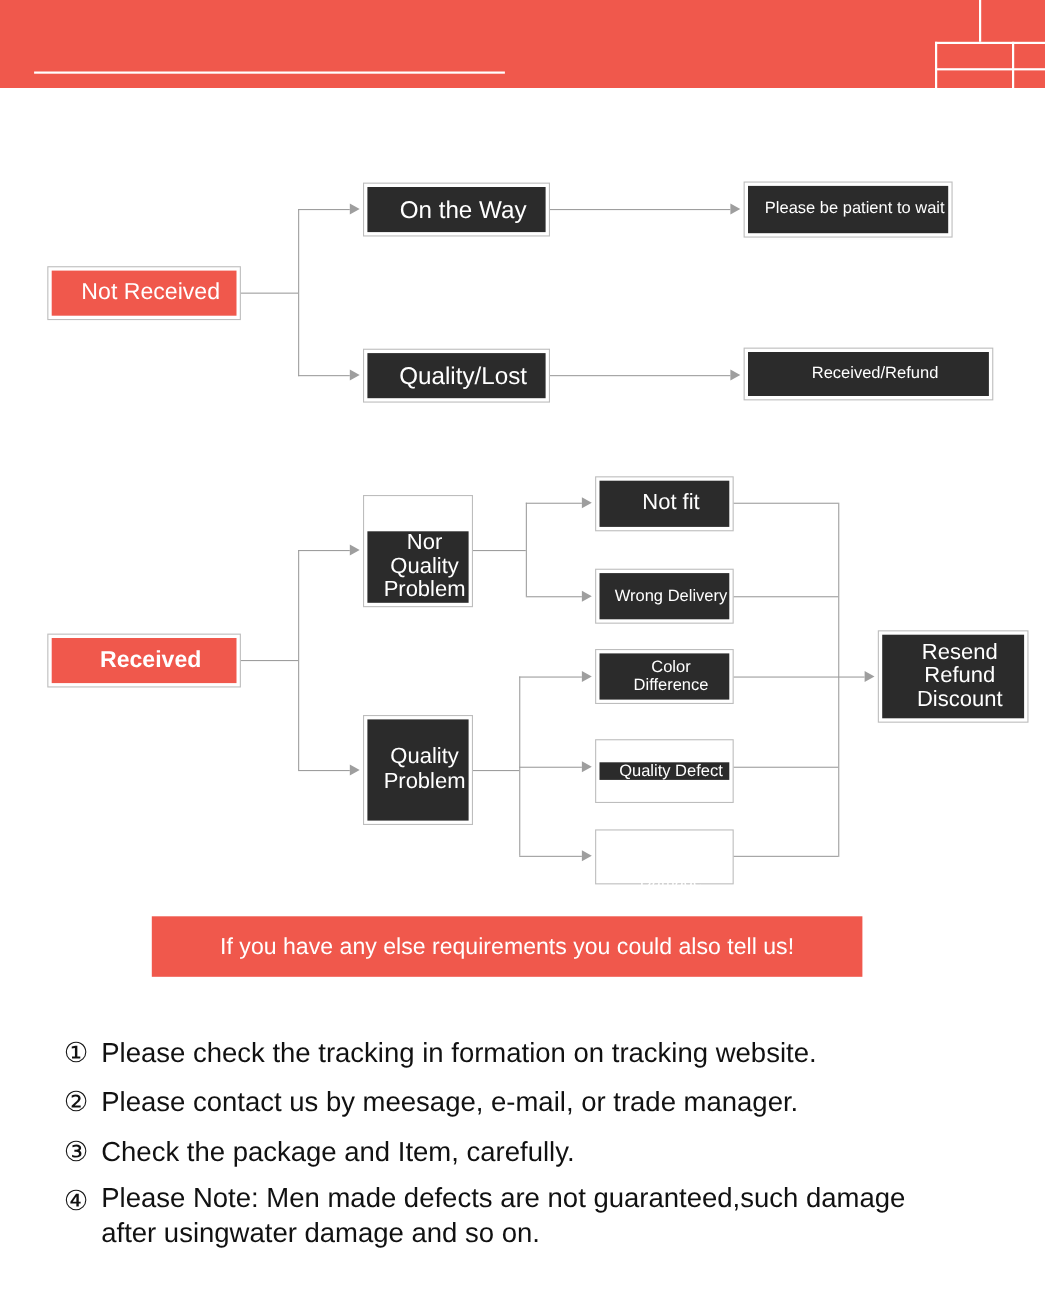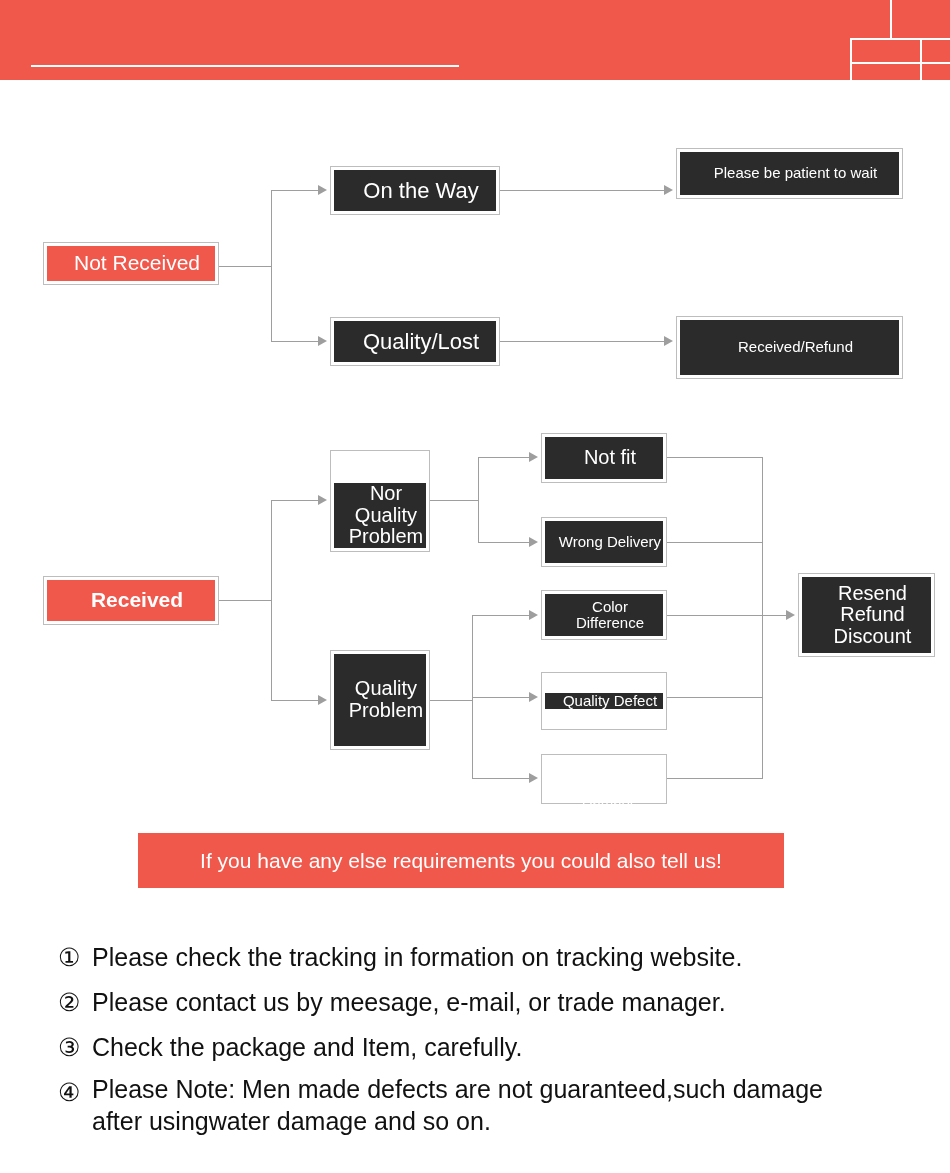--- a/index.html
+++ b/index.html
@@ -129,50 +129,50 @@
 
 <div id="header-banner">
   <div id="header-title-underline"></div>
   <div class="deco-line" id="deco-vline-a"></div>
   <div class="deco-line" id="deco-hline-a"></div>
   <div class="deco-line" id="deco-vline-b"></div>
   <div class="deco-line" id="deco-hline-b"></div>
   <div class="deco-line" id="deco-vline-c"></div>
 </div>
 
-<div class="node red" style="left:43px; top:242px; width:176px; height:43px;">
+<div class="node red" style="left:43px; top:242px; width:176px; height:49px;">
   <div class="node-inner" style="font-size:21px;">Not Received</div>
 </div>
 
 <div class="ln lnh" style="left:219px; top:266px; width:52px; height:1px;"></div>
 <div class="ln lnv" style="left:271px; top:190px; width:1px; height:152px;"></div>
 <div class="ln lnh" style="left:271px; top:190px; width:47px; height:1px;"></div>
 <div class="arrow" style="left:318px; top:185px;"></div>
 <div class="ln lnh" style="left:271px; top:341px; width:47px; height:1px;"></div>
 <div class="arrow" style="left:318px; top:336px;"></div>
 
 <div class="node dark" style="left:330px; top:166px; width:170px; height:49px;">
   <div class="node-inner" style="font-size:22px;">On the Way</div>
 </div>
 
 <div class="ln lnh" style="left:500px; top:190px; width:164px; height:1px;"></div>
 <div class="arrow" style="left:664px; top:185px;"></div>
 
-<div class="node dark" style="left:676px; top:148px; width:227px; height:51px;">
+<div class="node dark" style="left:676px; top:165px; width:190px; height:51px;">
   <div class="node-inner" style="font-size:15px;">Please be patient to wait</div>
 </div>
 
 <div class="node dark" style="left:330px; top:317px; width:170px; height:49px;">
   <div class="node-inner" style="font-size:22px;">Quality/Lost</div>
 </div>
 
 <div class="ln lnh" style="left:500px; top:341px; width:164px; height:1px;"></div>
 <div class="arrow" style="left:664px; top:336px;"></div>
 
-<div class="node dark" style="left:676px; top:316px; width:227px; height:63px;">
+<div class="node dark" style="left:676px; top:316px; width:227px; height:48px;">
   <div class="node-inner" style="font-size:15px;">Received/Refund</div>
 </div>
 
 <div class="node red" style="left:43px; top:576px; width:176px; height:49px;font-weight:bold;">
   <div class="node-inner" style="font-size:21px;">Received</div>
 </div>
 
 <div class="ln lnh" style="left:219px; top:600px; width:52px; height:1px;"></div>
 <div class="ln lnv" style="left:271px; top:500px; width:1px; height:200px;"></div>
 <div class="ln lnh" style="left:271px; top:500px; width:47px; height:1px;"></div>

